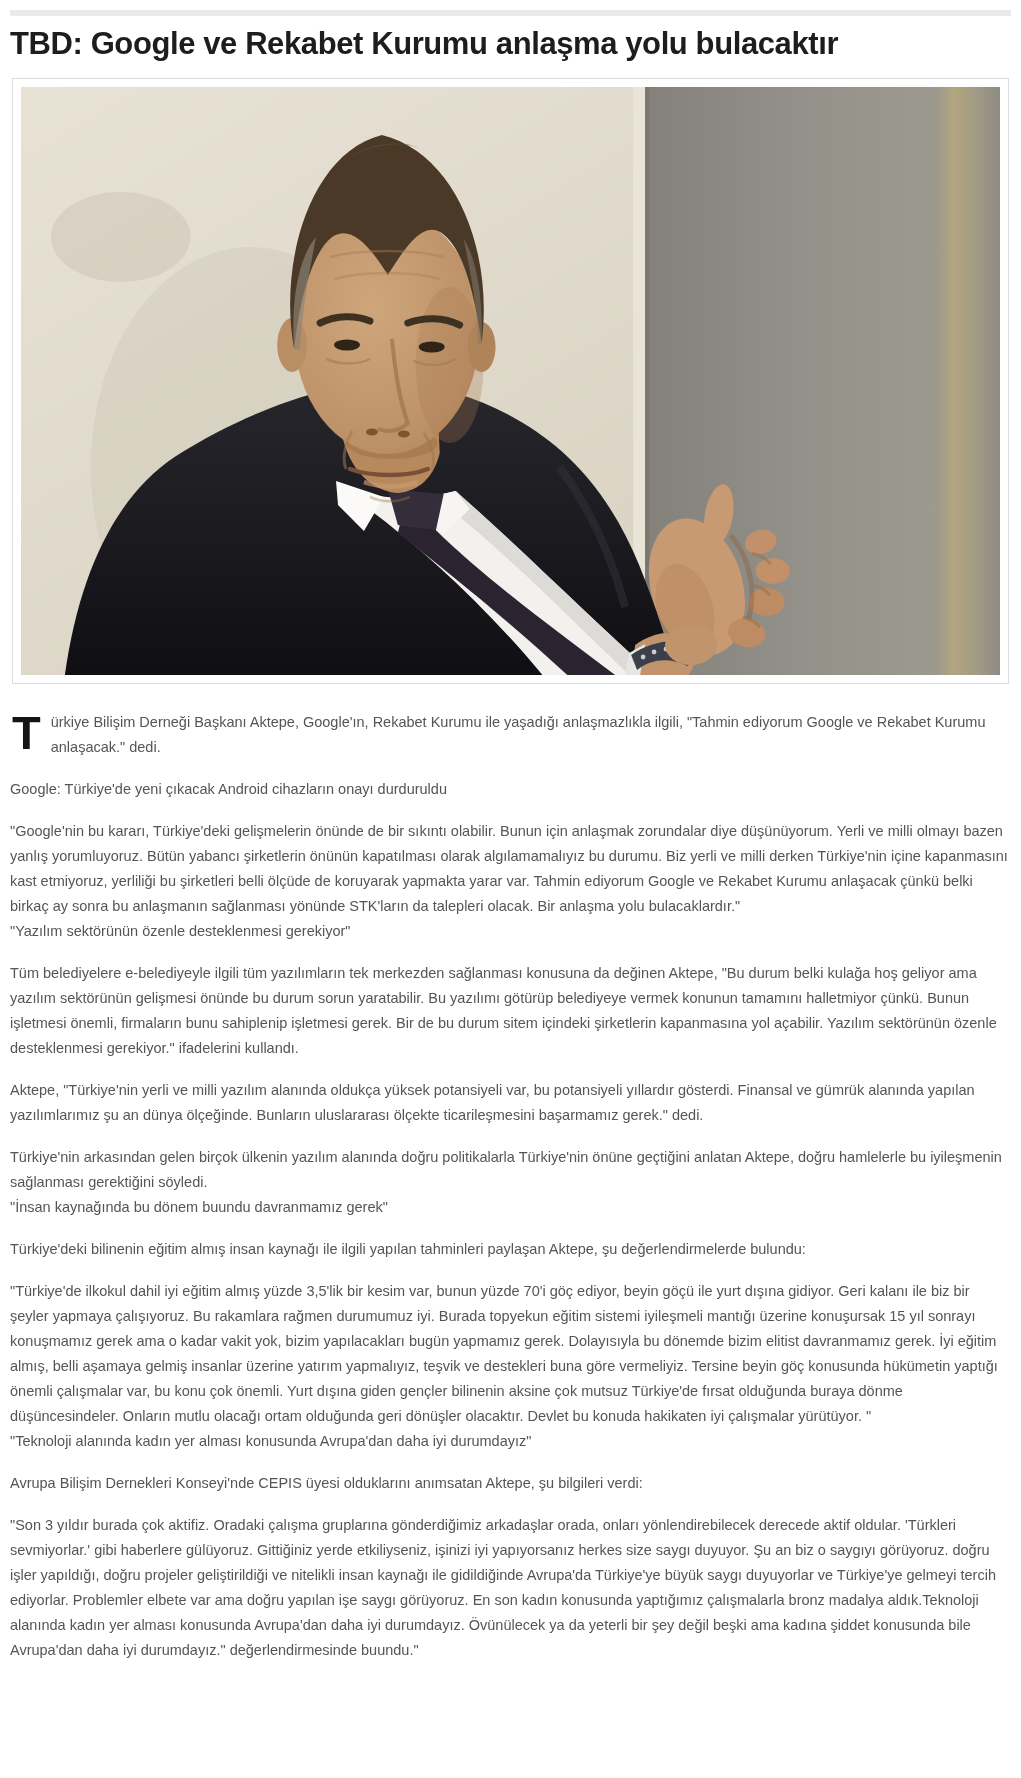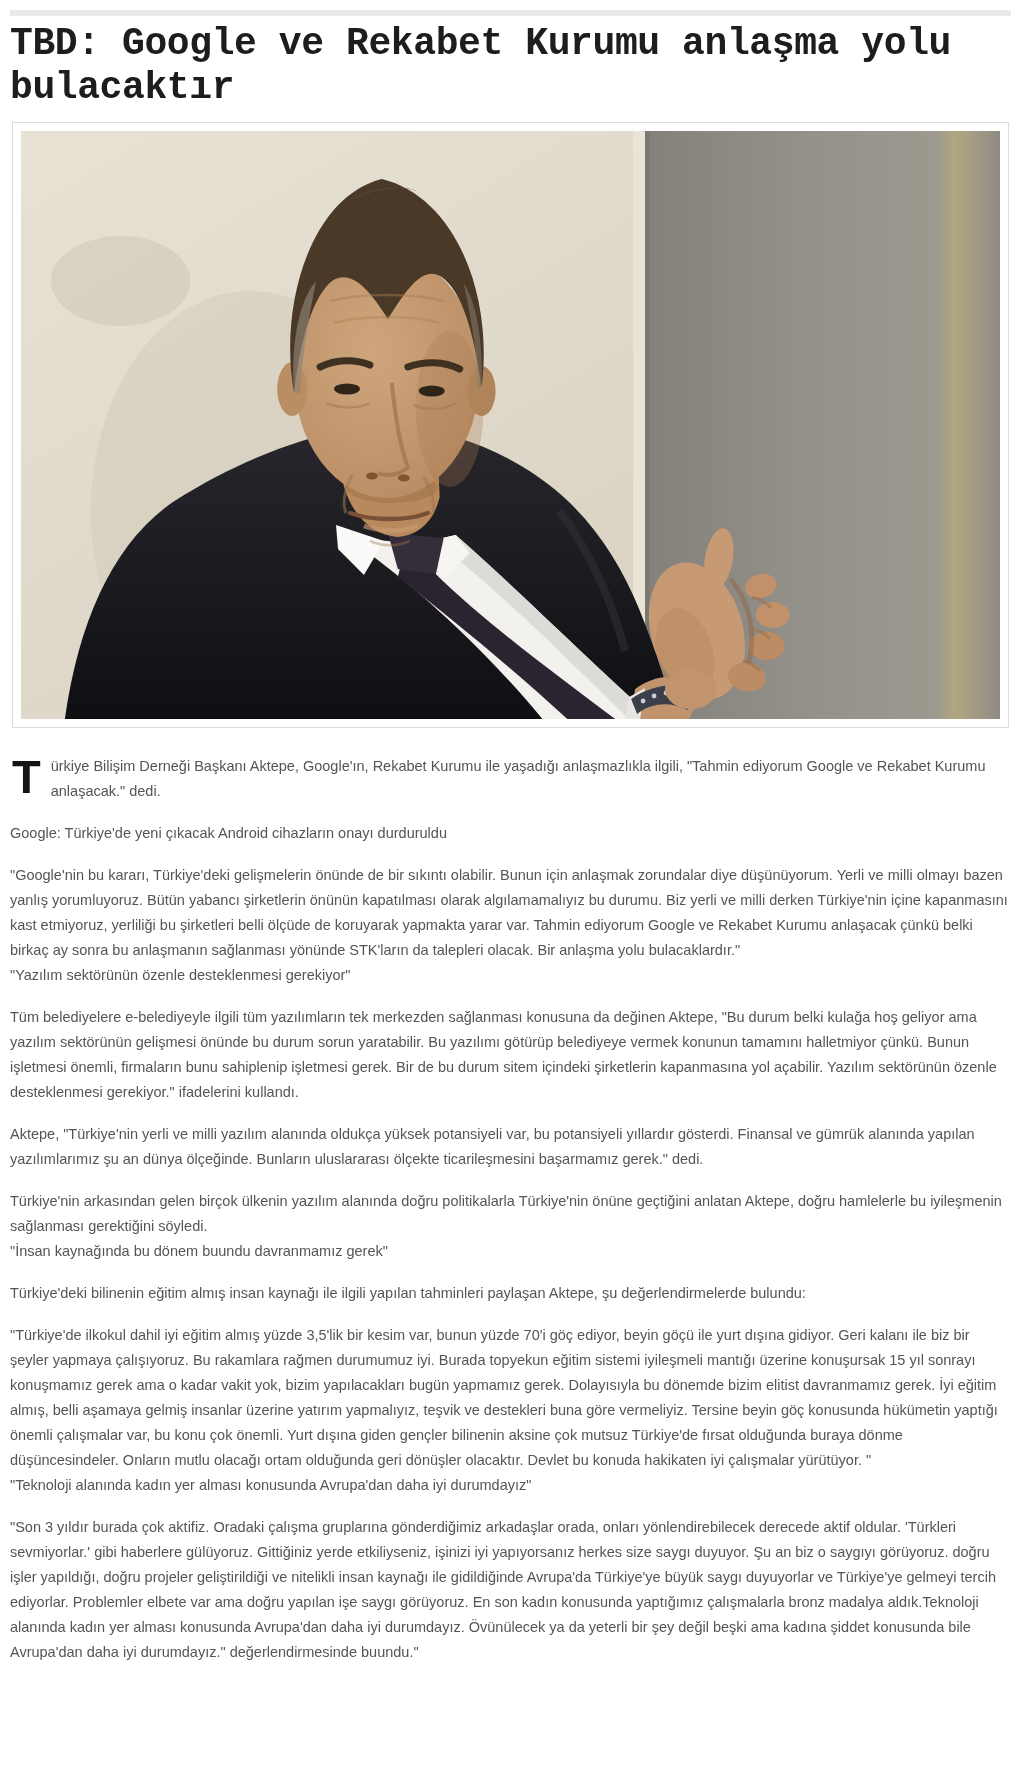--- a/index.html
+++ b/index.html
@@ -2,22 +2,22 @@
 <html lang="tr"><head>
 <meta charset="utf-8">
 <title>TBD: Google ve Rekabet Kurumu anlaşma yolu bulacaktır</title>
 <style>
   html,body{margin:0;padding:0;background:#ffffff;}
   body{width:1021px;font-family:"Liberation Sans",sans-serif;}
   .page{width:1021px;}
   .top-rule{margin:10px 10px 0;height:6px;background:#eaeaea;}
   h1.title{
     margin:6px 10px 0;
-    font-family:Liberation Mono, monospace;
-    font-size:38px;line-height:44px;font-weight:700;
+    font-family:Liberation Sans, sans-serif;
+    font-size:31px;line-height:44px;font-weight:700;
     letter-spacing:-0.4px;color:#1d1d1b;
   }
   figure.photo-frame{
     margin:12px 12px 0;border:1px solid #dcdcdc;background:#fff;padding:8px;
   }
   figure.photo-frame svg{display:block;width:100%;height:588px;}
   .article-body{
     margin:26px 10px 0;padding-bottom:12px;
     color:#555555;font-size:14.5px;line-height:25px;
   }
@@ -140,16 +140,17 @@
     <p>Google: Türkiye'de yeni çıkacak Android cihazların onayı durduruldu</p>
     <p>"Google'nin bu kararı, Türkiye'deki gelişmelerin önünde de bir sıkıntı olabilir. Bunun için anlaşmak zorundalar diye düşünüyorum. Yerli ve milli olmayı bazen yanlış yorumluyoruz. Bütün yabancı şirketlerin önünün kapatılması olarak algılamamalıyız bu durumu. Biz yerli ve milli derken Türkiye'nin içine kapanmasını kast etmiyoruz, yerliliği bu şirketleri belli ölçüde de koruyarak yapmakta yarar var. Tahmin ediyorum Google ve Rekabet Kurumu anlaşacak çünkü belki birkaç ay sonra bu anlaşmanın sağlanması yönünde STK'ların da talepleri olacak. Bir anlaşma yolu bulacaklardır."
 "Yazılım sektörünün özenle desteklenmesi gerekiyor"</p>
     <p>Tüm belediyelere e-belediyeyle ilgili tüm yazılımların tek merkezden sağlanması konusuna da değinen Aktepe, "Bu durum belki kulağa hoş geliyor ama yazılım sektörünün gelişmesi önünde bu durum sorun yaratabilir. Bu yazılımı götürüp belediyeye vermek konunun tamamını halletmiyor çünkü. Bunun işletmesi önemli, firmaların bunu sahiplenip işletmesi gerek. Bir de bu durum sitem içindeki şirketlerin kapanmasına yol açabilir. Yazılım sektörünün özenle desteklenmesi gerekiyor." ifadelerini kullandı.</p>
     <p>Aktepe, "Türkiye'nin yerli ve milli yazılım alanında oldukça yüksek potansiyeli var, bu potansiyeli yıllardır gösterdi. Finansal ve gümrük alanında yapılan yazılımlarımız şu an dünya ölçeğinde. Bunların uluslararası ölçekte ticarileşmesini başarmamız gerek." dedi.</p>
     <p>Türkiye'nin arkasından gelen birçok ülkenin yazılım alanında doğru politikalarla Türkiye'nin önüne geçtiğini anlatan Aktepe, doğru hamlelerle bu iyileşmenin sağlanması gerektiğini söyledi.
 "İnsan kaynağında bu dönem buundu davranmamız gerek"</p>
     <p>Türkiye'deki bilinenin eğitim almış insan kaynağı ile ilgili yapılan tahminleri paylaşan Aktepe, şu değerlendirmelerde bulundu:</p>
     <p>"Türkiye'de ilkokul dahil iyi eğitim almış yüzde 3,5'lik bir kesim var, bunun yüzde 70'i göç ediyor, beyin göçü ile yurt dışına gidiyor. Geri kalanı ile biz bir şeyler yapmaya çalışıyoruz. Bu rakamlara rağmen durumumuz iyi. Burada topyekun eğitim sistemi iyileşmeli mantığı üzerine konuşursak 15 yıl sonrayı konuşmamız gerek ama o kadar vakit yok, bizim yapılacakları bugün yapmamız gerek. Dolayısıyla bu dönemde bizim elitist davranmamız gerek. İyi eğitim almış, belli aşamaya gelmiş insanlar üzerine yatırım yapmalıyız, teşvik ve destekleri buna göre vermeliyiz. Tersine beyin göç konusunda hükümetin yaptığı önemli çalışmalar var, bu konu çok önemli. Yurt dışına giden gençler bilinenin aksine çok mutsuz Türkiye'de fırsat olduğunda buraya dönme düşüncesindeler. Onların mutlu olacağı ortam olduğunda geri dönüşler olacaktır. Devlet bu konuda hakikaten iyi çalışmalar yürütüyor. "
 "Teknoloji alanında kadın yer alması konusunda Avrupa'dan daha iyi durumdayız"</p>
+    <p>Avrupa Bilişim Dernekleri Konseyi'nde CEPIS üyesi olduklarını anımsatan Aktepe, şu bilgileri verdi:</p>
     <p>"Son 3 yıldır burada çok aktifiz. Oradaki çalışma gruplarına gönderdiğimiz arkadaşlar orada, onları yönlendirebilecek derecede aktif oldular. 'Türkleri sevmiyorlar.' gibi haberlere gülüyoruz. Gittiğiniz yerde etkiliyseniz, işinizi iyi yapıyorsanız herkes size saygı duyuyor. Şu an biz o saygıyı görüyoruz. doğru işler yapıldığı, doğru projeler geliştirildiği ve nitelikli insan kaynağı ile gidildiğinde Avrupa'da Türkiye'ye büyük saygı duyuyorlar ve Türkiye'ye gelmeyi tercih ediyorlar. Problemler elbete var ama doğru yapılan işe saygı görüyoruz. En son kadın konusunda yaptığımız çalışmalarla bronz madalya aldık.Teknoloji alanında kadın yer alması konusunda Avrupa'dan daha iyi durumdayız. Övünülecek ya da yeterli bir şey değil beşki ama kadına şiddet konusunda bile Avrupa'dan daha iyi durumdayız." değerlendirmesinde buundu."</p>
   </div>
 
 </div>
 
 </body></html>

